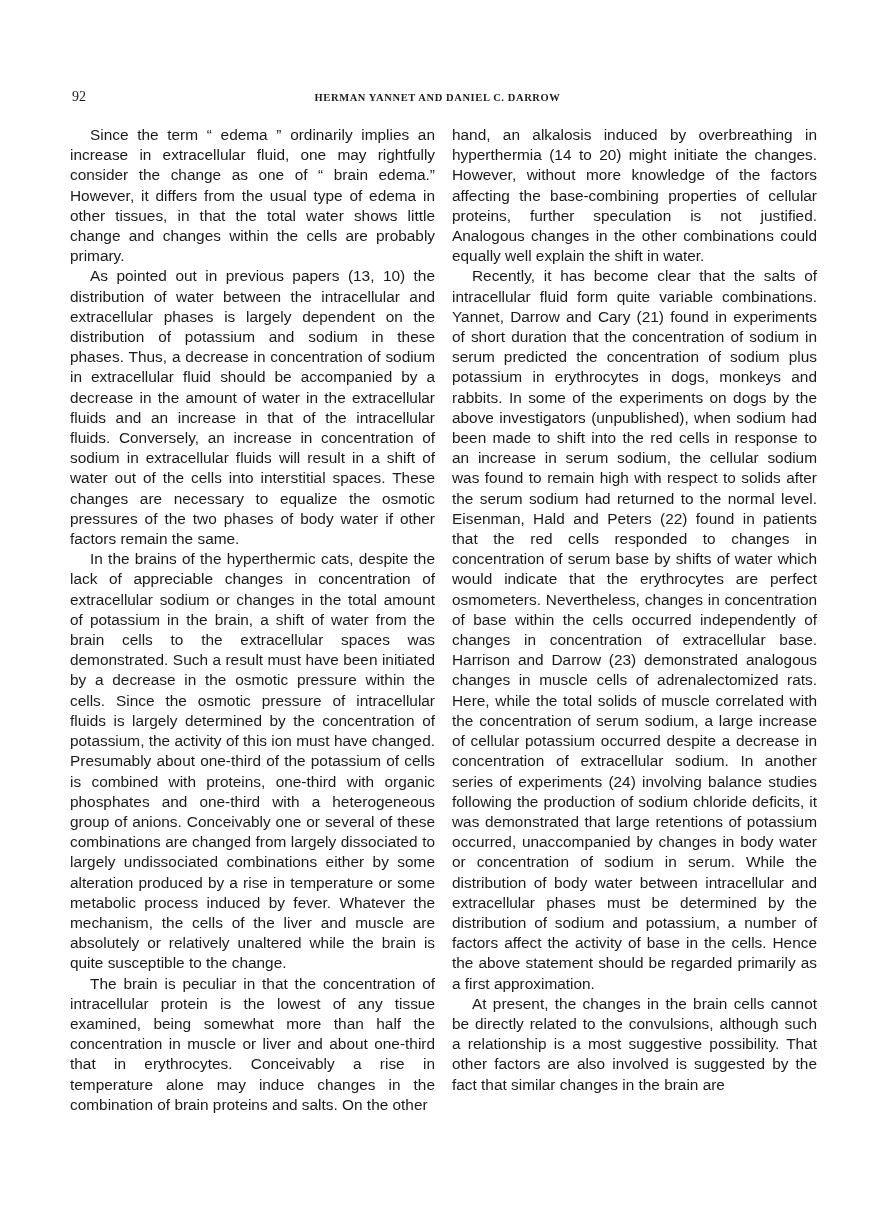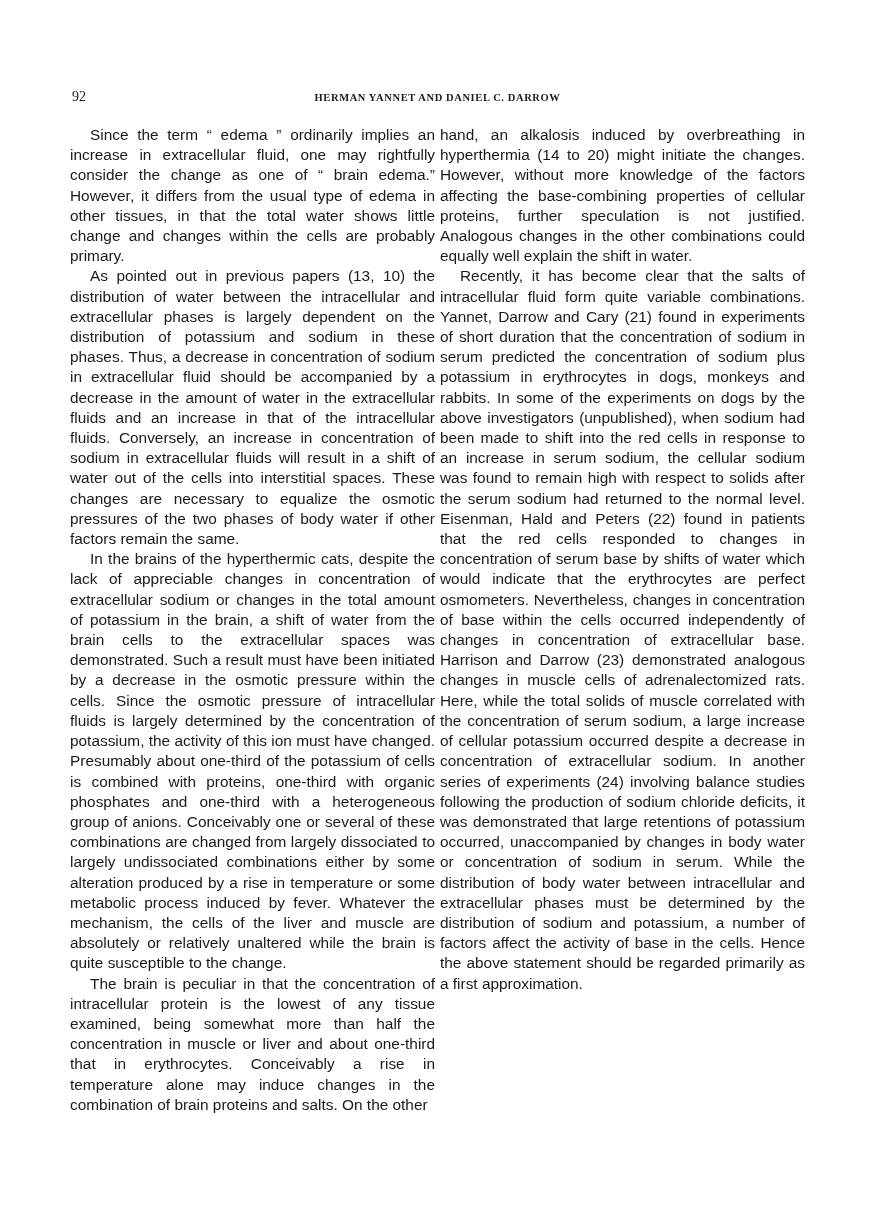--- a/index.html
+++ b/index.html
@@ -1,33 +1,34 @@
 <!DOCTYPE html>
 <html><head>
 <meta charset="utf-8">
 <style>
   html, body { margin: 0; padding: 0; background: #ffffff; }
   body { width: 875px; height: 1224px; position: relative; overflow: hidden; color: #1a1a1a; font-family: "DejaVu Serif", "Liberation Serif", serif; }
   .page-number { position: absolute; left: 72px; top: 89px; font-size: 14px; font-family: "Liberation Serif", serif; }
   .running-head { position: absolute; left: 0; width: 875px; text-align: center; top: 92px; font-size: 10.5px; letter-spacing: 0.6px; font-weight: bold; font-family: "Liberation Serif", serif; }
   .column { position: absolute; top: 125px; width: 365px; font-family: Liberation Sans, sans-serif; font-size: 15.4px; line-height: 20.2px; text-align: justify; hyphens: manual; }
   .col-left { left: 70px; }
-  .col-right { left: 440px; }
+  .col-right { left: 452px; }
   .column p { margin: 0; text-indent: 20px; }
   .column p.cont { text-indent: 0; }
 </style>
 </head>
 <body>
 
 <div class="page-number">92</div>
 <div class="running-head">HERMAN YANNET AND DANIEL C. DARROW</div>
 
 <div class="column col-left">
   <p>Since the term “ edema ” ordinarily implies an increase in extracellular fluid, one may rightfully consider the change as one of “ brain edema.” However, it differs from the usual type of edema in other tissues, in that the total water shows little change and changes within the cells are probably primary.</p>
   <p>As pointed out in previous papers (13, 10) the distribution of water between the intracellular and extracellular phases is largely dependent on the distribution of potassium and sodium in these phases. Thus, a decrease in concentration of sodium in extracellular fluid should be accompanied by a decrease in the amount of water in the extracellular fluids and an increase in that of the intracellular fluids. Conversely, an increase in concentration of sodium in extracellular fluids will result in a shift of water out of the cells into interstitial spaces. These changes are necessary to equalize the osmotic pressures of the two phases of body water if other factors remain the same.</p>
   <p>In the brains of the hyperthermic cats, despite the lack of appreciable changes in concentration of extracellular sodium or changes in the total amount of potassium in the brain, a shift of water from the brain cells to the extracellular spaces was demonstrated. Such a result must have been initiated by a decrease in the osmotic pressure within the cells. Since the osmotic pressure of intracellular fluids is largely determined by the concentration of potassium, the activity of this ion must have changed. Presumably about one-third of the potassium of cells is combined with proteins, one-third with organic phosphates and one-third with a heterogeneous group of anions. Conceivably one or several of these combinations are changed from largely dissociated to largely undissociated combinations either by some alteration produced by a rise in temperature or some metabolic process induced by fever. Whatever the mechanism, the cells of the liver and muscle are absolutely or relatively unaltered while the brain is quite susceptible to the change.</p>
   <p>The brain is peculiar in that the concentration of intracellular protein is the lowest of any tissue examined, being somewhat more than half the concentration in muscle or liver and about one-third that in erythrocytes. Conceivably a rise in temperature alone may induce changes in the combination of brain proteins and salts. On the other</p>
 </div>
 
 <div class="column col-right">
   <p class="cont">hand, an alkalosis induced by overbreathing in hyperthermia (14 to 20) might initiate the changes. However, without more knowledge of the factors affecting the base-combining properties of cellular proteins, further speculation is not justified. Analogous changes in the other combinations could equally well explain the shift in water.</p>
   <p>Recently, it has become clear that the salts of intracellular fluid form quite variable combinations. Yannet, Darrow and Cary (21) found in experiments of short duration that the concentration of sodium in serum predicted the concentration of sodium plus potassium in erythrocytes in dogs, monkeys and rabbits. In some of the experiments on dogs by the above investigators (unpublished), when sodium had been made to shift into the red cells in response to an increase in serum sodium, the cellular sodium was found to remain high with respect to solids after the serum sodium had returned to the normal level. Eisenman, Hald and Peters (22) found in patients that the red cells responded to changes in concentration of serum base by shifts of water which would indicate that the erythrocytes are perfect osmometers. Nevertheless, changes in concentration of base within the cells occurred independently of changes in concentration of extracellular base. Harrison and Darrow (23) demonstrated analogous changes in muscle cells of adrenalectomized rats. Here, while the total solids of muscle correlated with the concentration of serum sodium, a large increase of cellular potassium occurred despite a decrease in concentration of extracellular sodium. In another series of experiments (24) involving balance studies following the production of sodium chloride deficits, it was demonstrated that large retentions of potassium occurred, unaccompanied by changes in body water or concentration of sodium in serum. While the distribution of body water between intracellular and extracellular phases must be determined by the distribution of sodium and potassium, a number of factors affect the activity of base in the cells. Hence the above statement should be regarded primarily as a first approximation.</p>
+  <p>At present, the changes in the brain cells cannot be directly related to the convulsions, although such a relationship is a most suggestive possibility. That other factors are also involved is suggested by the fact that similar changes in the brain are</p>
 </div>
 
 </body></html>

